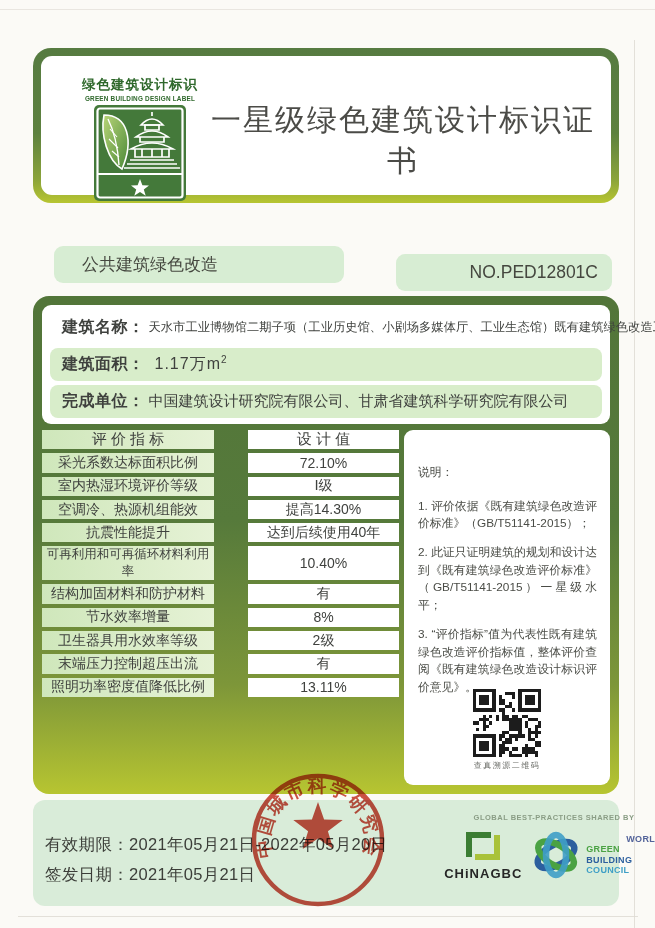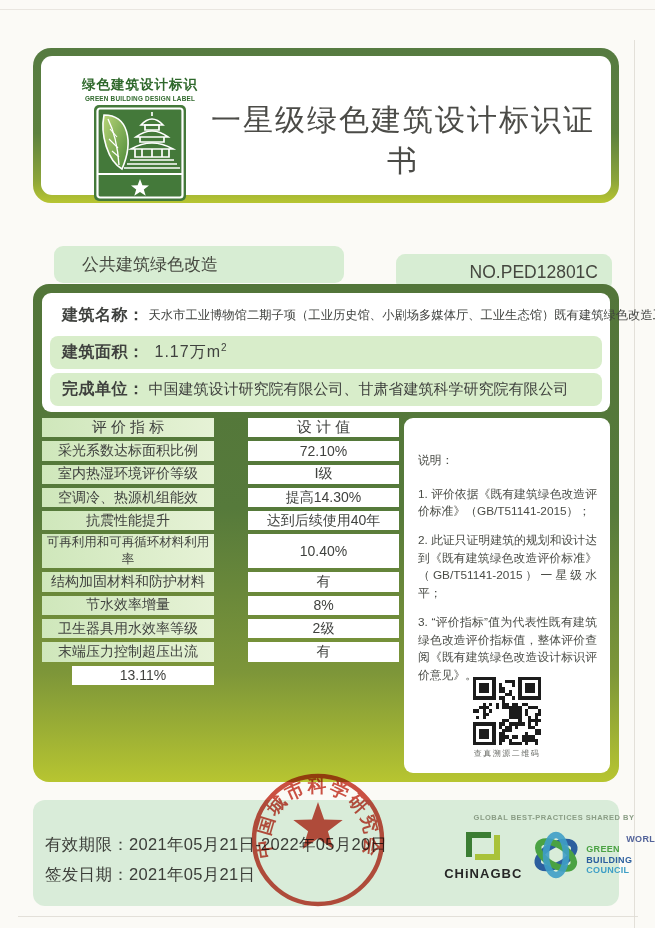--- a/index.html
+++ b/index.html
@@ -30,21 +30,21 @@
   .title-en{font-size:16.5px;color:#63635f;margin-top:13px;letter-spacing:.3px;}
 
   
   .pill{position:absolute;top:246px;height:37px;background:#d7edd3;border-radius:9px;
         display:flex;align-items:center;box-sizing:border-box;font-size:17px;color:#45473f;}
   .pill-category{left:54px;width:290px;padding-left:28px;}
   .pill-number{left:396px;width:216px;justify-content:flex-end;padding-right:14px;font-size:17.5px;margin-top:8px;}
 
   
   .main-panel{
-    position:absolute;left:33px;top:284px;width:586px;height:498px;
+    position:absolute;left:33px;top:296px;width:586px;height:498px;
     border-radius:16px;box-sizing:border-box;padding:9px;
     background:linear-gradient(180deg,#527539 0%,#567a3b 45%,#7d9639 78%,#b7c531 100%);
   }
   .info-box{background:#fff;border-radius:9px;padding:6px 8px;}
   .info-row{height:33px;border-radius:8px;display:flex;align-items:center;padding:0 12px;margin-bottom:4px;}
   .info-row:last-child{margin-bottom:0;}
   .info-row.green{background:#d8edca;}
   .info-label{font-weight:bold;font-size:16px;white-space:nowrap;letter-spacing:.5px;}
   .name-value{font-size:12.3px;margin-left:4px;white-space:nowrap;}
   .area-value{font-size:16px;margin-left:10px;letter-spacing:1px;}
@@ -169,20 +169,21 @@
       <div class="cell label" style="font-size:12.5px;">可再利用和可再循环材料利用率</div>
       <div class="cell value">10.40%</div>
       <div class="cell label">结构加固材料和防护材料</div>
       <div class="cell value">有</div>
       <div class="cell label">节水效率增量</div>
       <div class="cell value">8%</div>
       <div class="cell label">卫生器具用水效率等级</div>
       <div class="cell value">2级</div>
       <div class="cell label">末端压力控制超压出流</div>
       <div class="cell value">有</div>
+      <div class="cell label">照明功率密度值降低比例</div>
       <div class="cell value">13.11%</div>
     </div>
 
     <div class="notes-box">
       <div class="notes-title">说明：</div>
       <div class="note-item">1. 评价依据《既有建筑绿色改造评价标准》（GB/T51141-2015）；</div>
       <div class="note-item">2. 此证只证明建筑的规划和设计达到《既有建筑绿色改造评价标准》（GB/T51141-2015）一星级水平；</div>
       <div class="note-item">3. “评价指标”值为代表性既有建筑绿色改造评价指标值，整体评价查阅《既有建筑绿色改造设计标识评价意见》。</div>
 
       <div class="qr-wrap">

